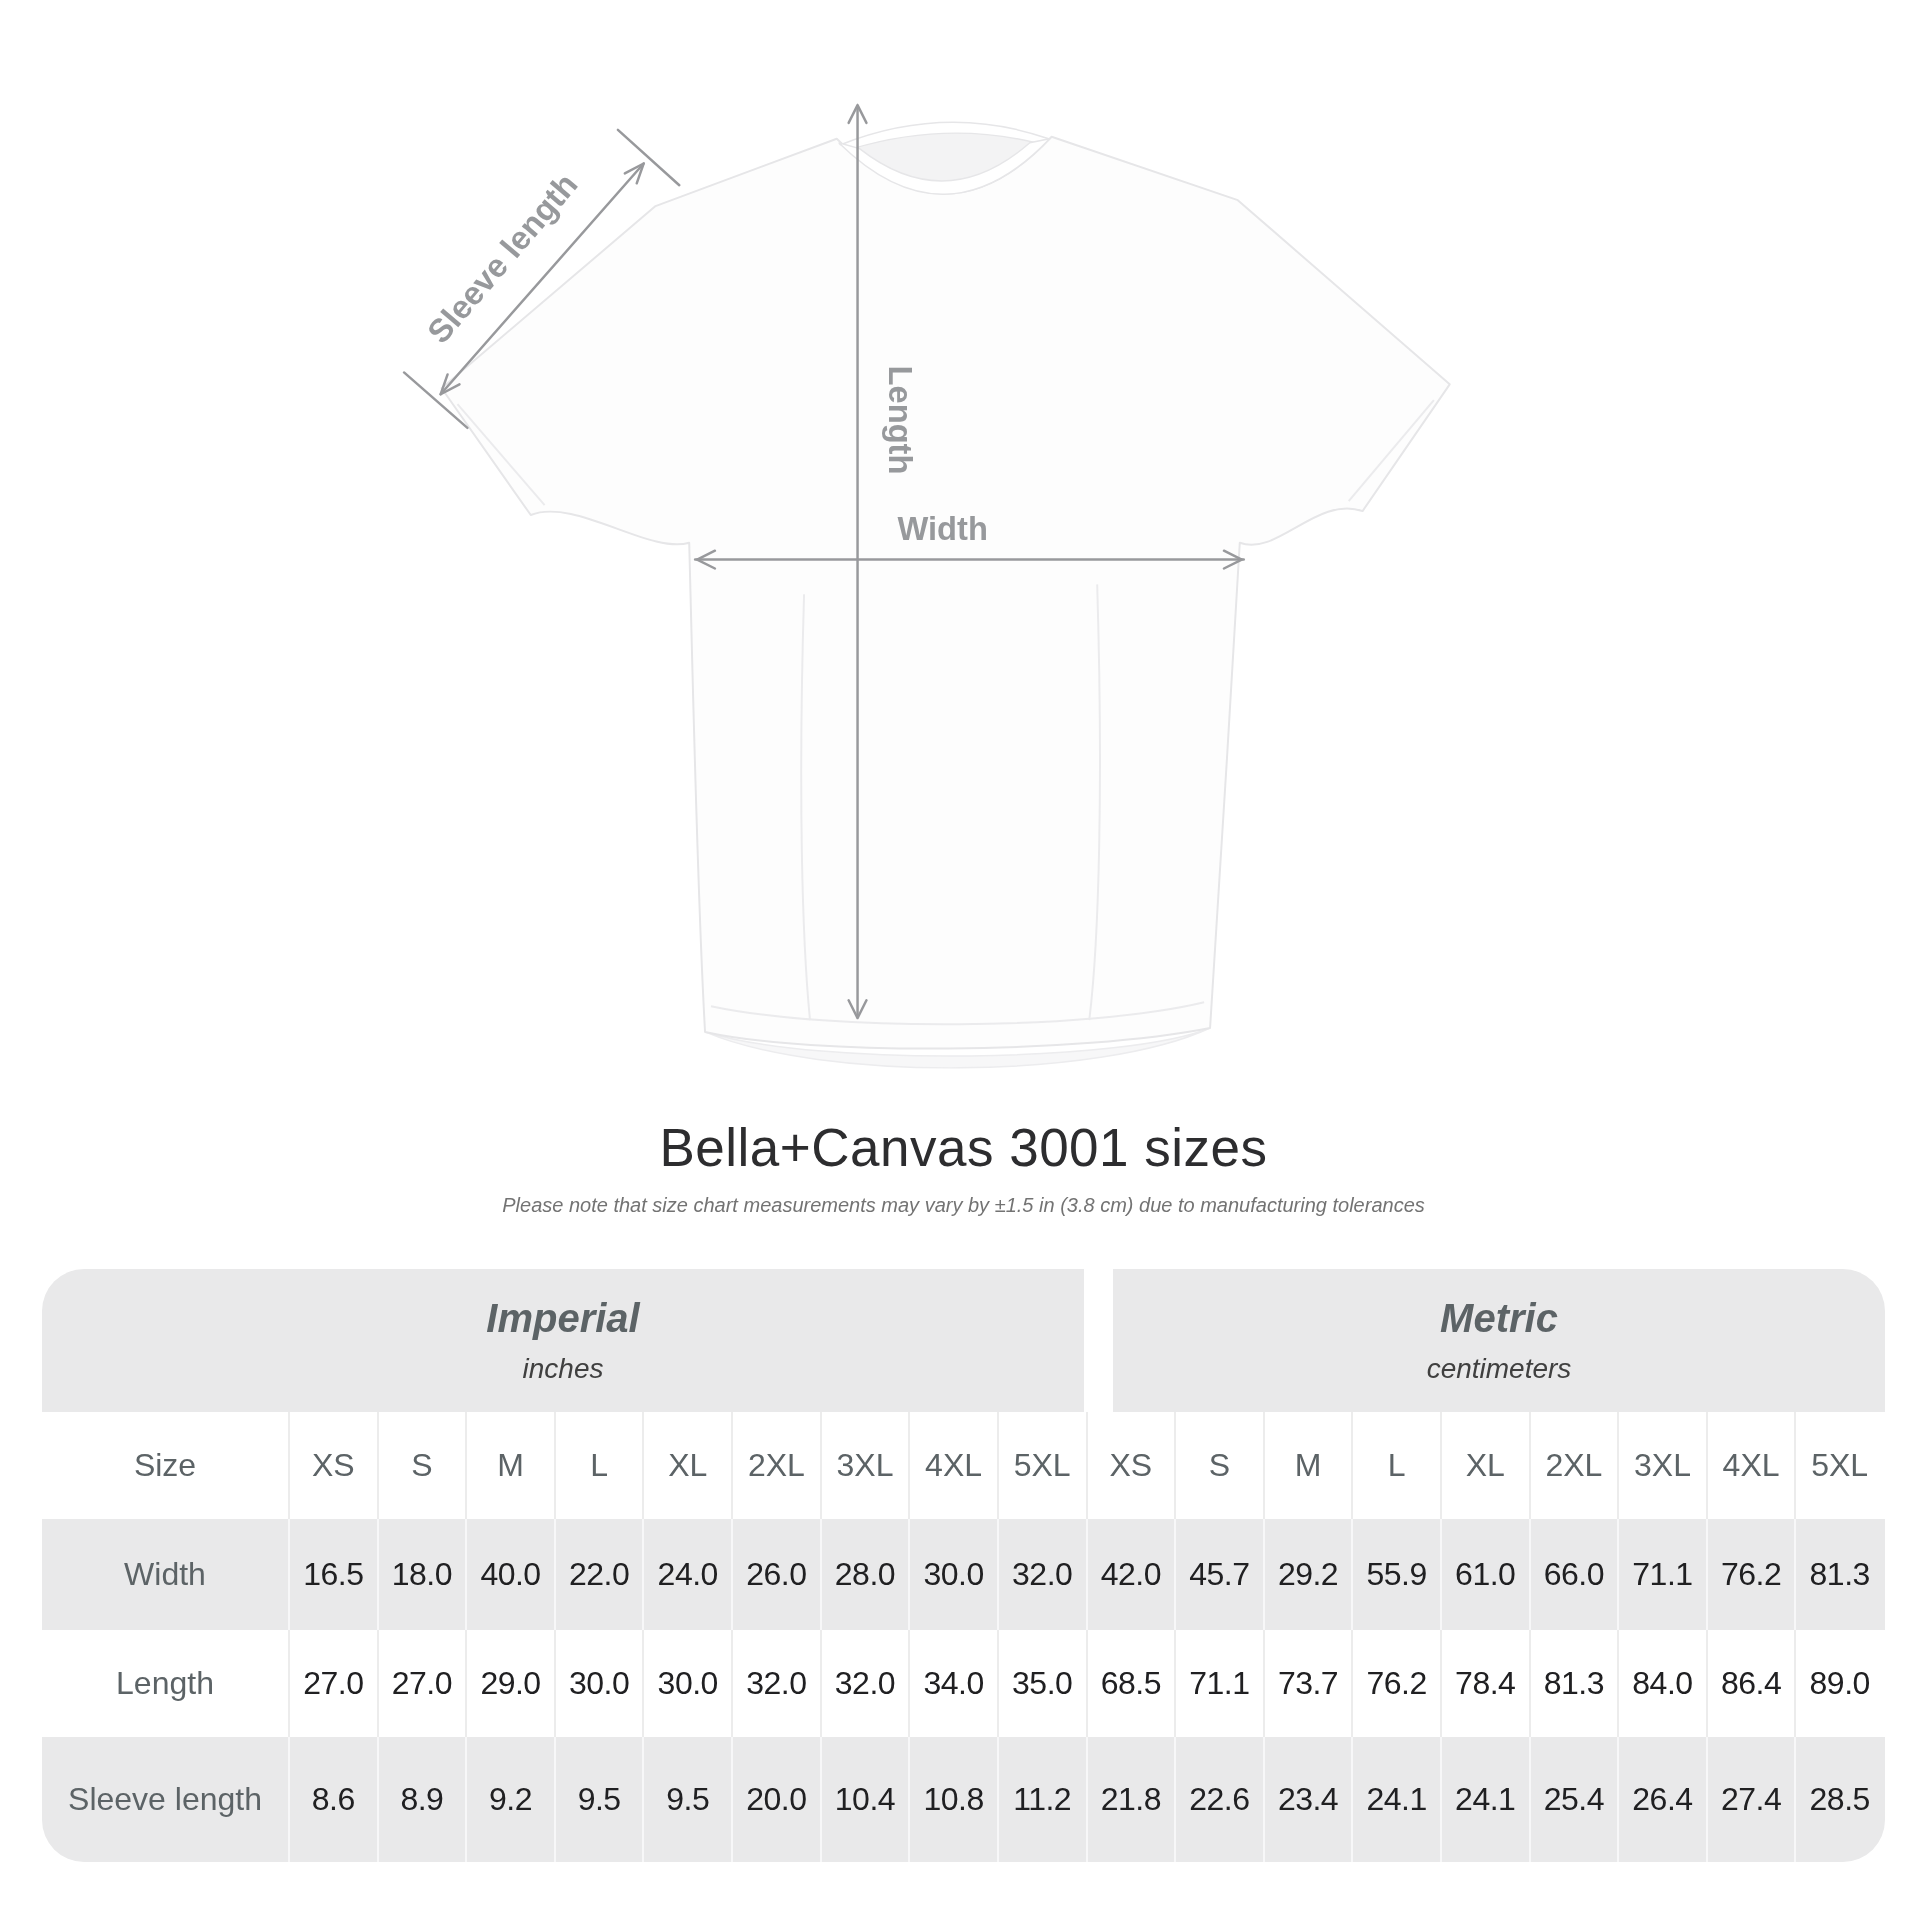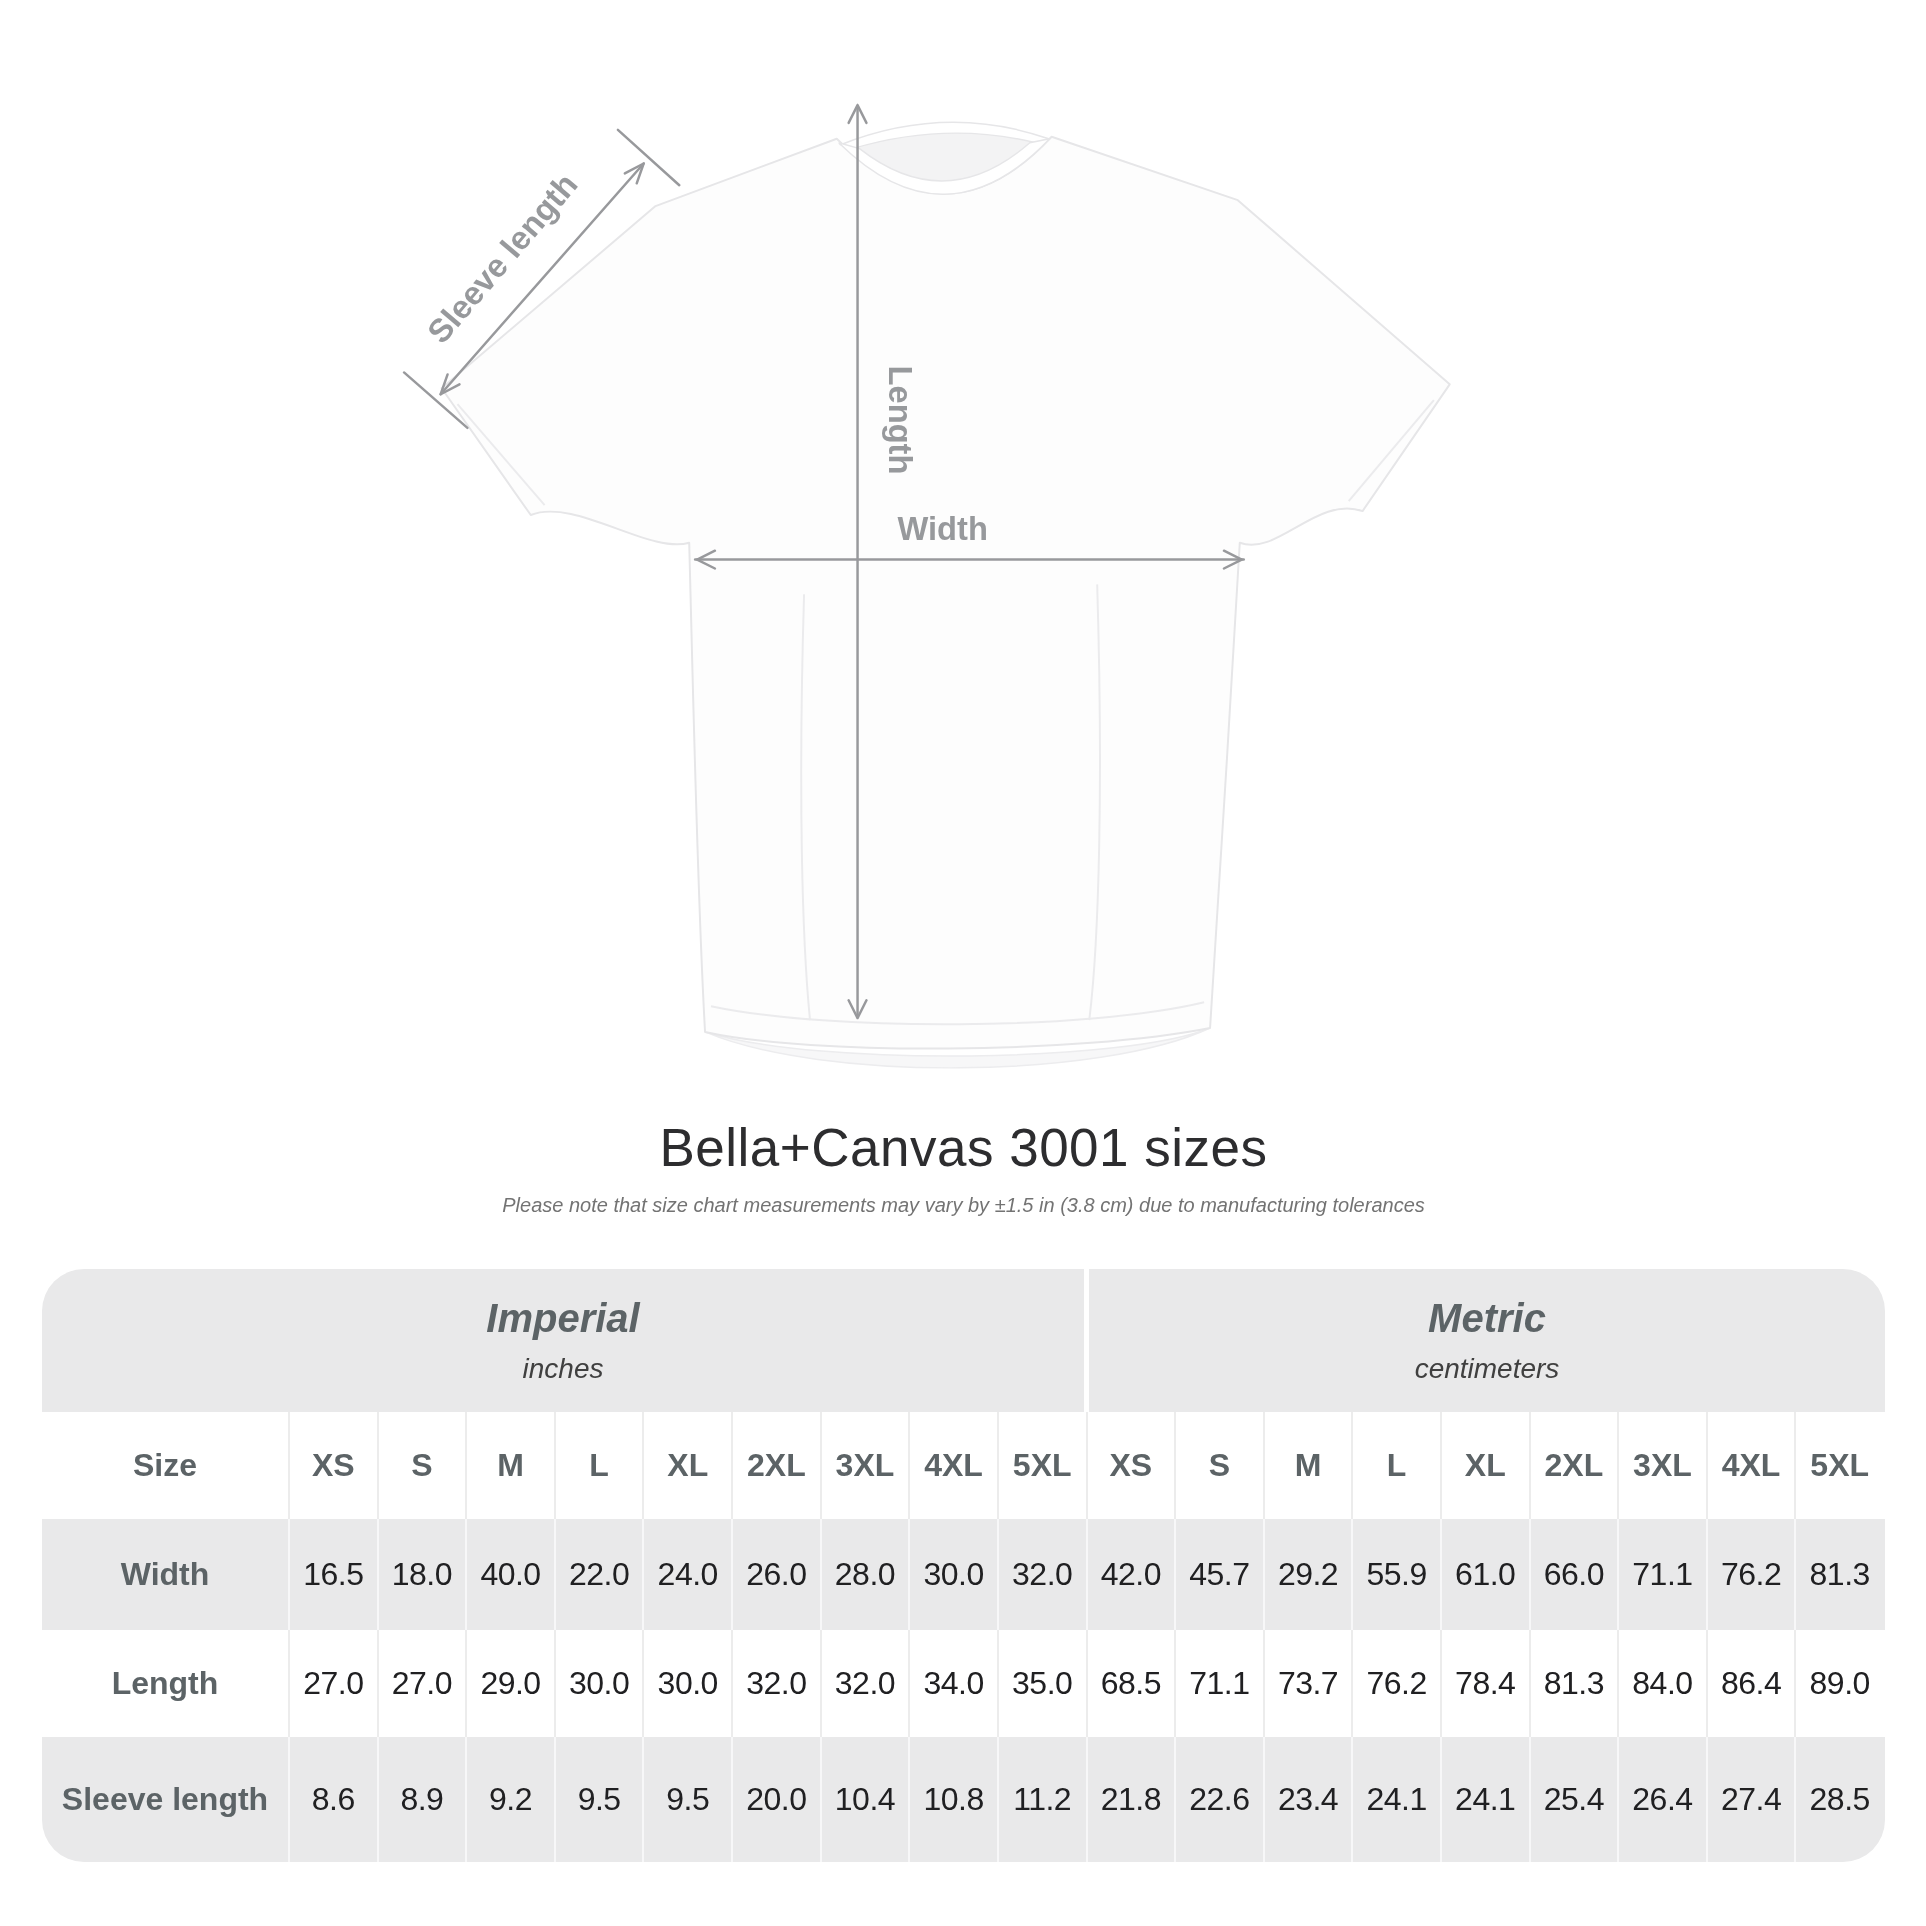--- a/index.html
+++ b/index.html
@@ -22,21 +22,21 @@
   #page-title{
     position:absolute;left:0;top:1117px;width:100%;
     text-align:center;font-size:53px;font-weight:normal;color:#2d2d2f;letter-spacing:0.5px;
   }
   #page-subtitle{
     position:absolute;left:0;top:1194px;width:100%;
     text-align:center;font-size:20px;font-style:italic;color:#737373;
   }
   
   #size-table{position:absolute;left:42px;top:1269px;width:1843px;}
-  .band{display:flex;height:143px;}
+  .band{display:flex;height:143px;gap:12px;}
   .band-half{
     background:#e9e9ea;display:flex;flex-direction:column;
     align-items:center;justify-content:center;gap:12px;
   }
   .band-half.imperial{width:1042px;border-radius:42px 0 0 0;}
   .band-half.metric{flex:1;border-radius:0 42px 0 0;}
   .band-divider{width:5px;background:#ffffff;}
   .band-title{font-size:40px;font-weight:bold;font-style:italic;color:#5c6366;}
   .band-unit{font-size:28px;font-style:italic;color:#404040;}
   .trow{display:grid;grid-template-columns:248px repeat(18,1fr);}
@@ -44,21 +44,21 @@
   .r-width{height:111px;background:#e9e9ea;}
   .r-length{height:107px;background:#ffffff;}
   .r-sleeve{height:125px;background:#e9e9ea;border-radius:0 0 42px 42px;overflow:hidden;}
   .cell{
     display:flex;align-items:center;justify-content:center;
     font-size:32px;border-right:2px solid transparent;
   }
   .r-size .cell,.r-length .cell{border-right-color:#ececec;}
   .r-width .cell,.r-sleeve .cell{border-right-color:#f7f7f8;}
   .trow .cell:last-child{border-right-color:transparent;}
-  .cell.hdr{font-weight:bold;color:#5c6366;text-align:right;}
+  .cell.hdr{font-weight:normal;color:#5c6366;text-align:right;}
   .cell.num{color:#202022;letter-spacing:-0.5px;}
 </style>
 </head>
 <body>
 
 <svg id="diagram" viewBox="0 0 1946 1150">
 
   <path class="shirt-shadowpart" d="M 712,1042 C 830,1092 1110,1090 1222,1038 C 1140,1072 830,1078 712,1042 Z"></path>
 
   <g>

